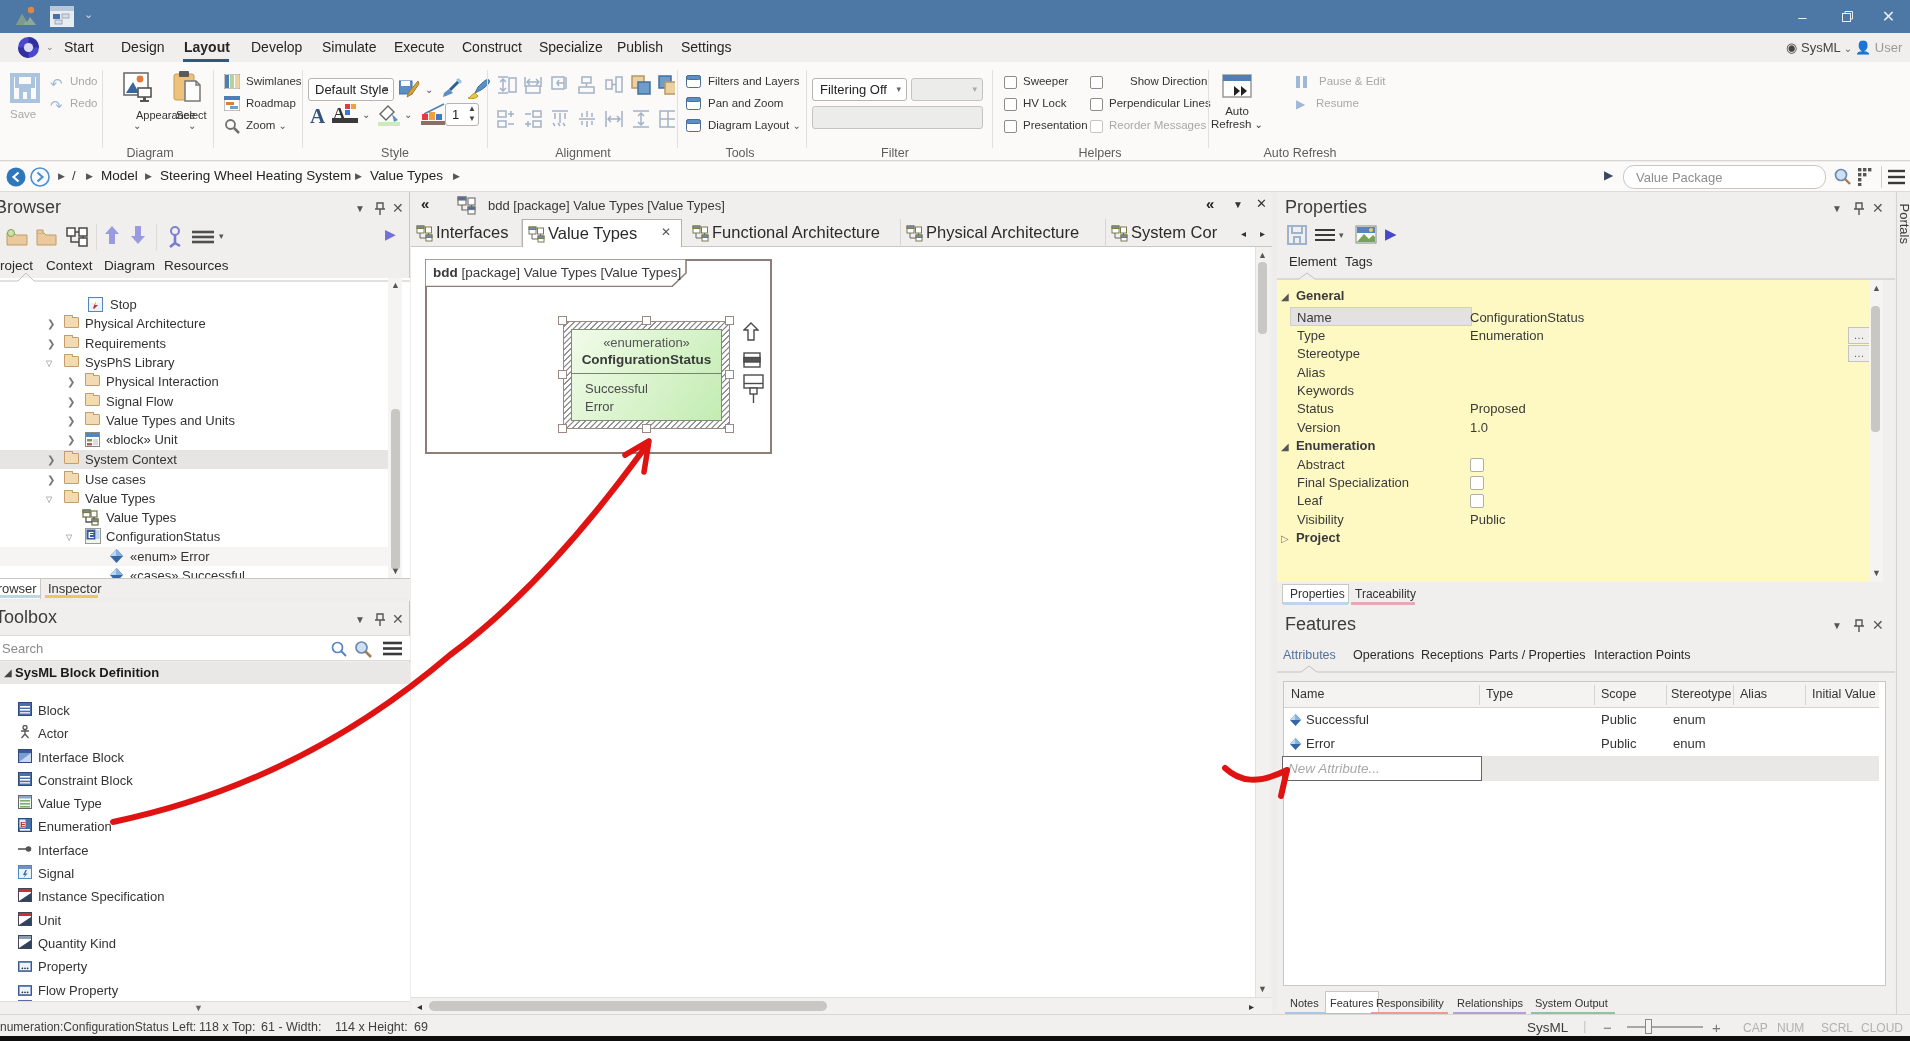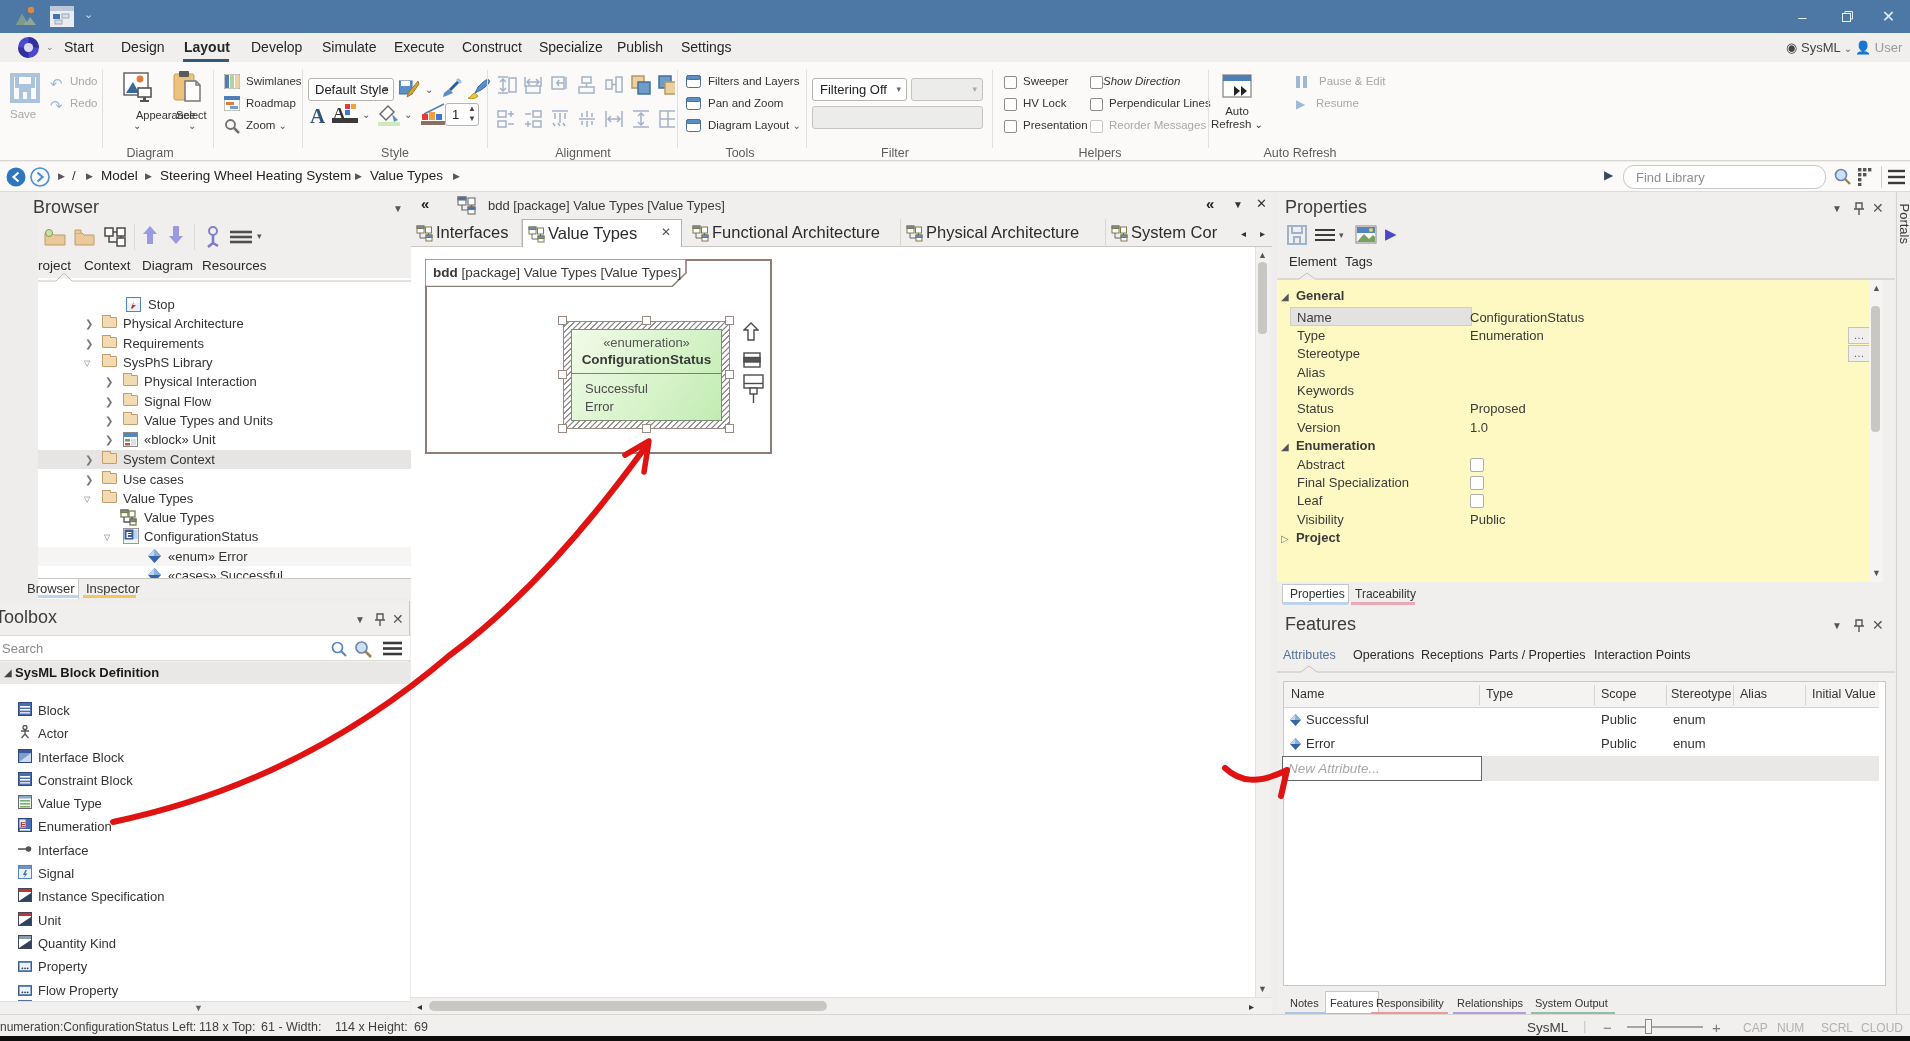--- a/index.html
+++ b/index.html
@@ -22,21 +22,21 @@
 .rtxt { position:absolute; font-size:11.5px; color:#333; white-space:nowrap; }
 .rgray { color:#a8a8a8; }
 .chk { position:absolute; width:13px; height:13px; border:1px solid #8f8d8a; background:#fff; border-radius:2px; }
 
 
 #navbar { position:absolute; left:0; top:162px; width:1910px; height:30px; background:#fbfaf9; border-bottom:1px solid #dddbd8; }
 
 
 .panel-title { font-size:18px; color:#3c3c3c; }
 .ptbtn { color:#555; font-size:12px; }
-#browser { position:absolute; left:0; top:192px; width:410px; height:406px; background:#f0efee; border-right:1px solid #c9c7c4;margin-left:38px; }
+#browser { position:absolute; left:0; top:192px; width:410px; height:406px; background:#f0efee; border-right:1px solid #c9c7c4; }
 #toolbox { position:absolute; left:0; top:601px; width:410px; height:413px; background:#f0efee; border-right:1px solid #c9c7c4; }
 #canvas { position:absolute; left:411px; top:192px; width:861px; height:822px; background:#f0efee; }
 #props { position:absolute; left:1277px; top:192px; width:618px; height:414px; background:#f0efee; }
 #features { position:absolute; left:1277px; top:606px; width:618px; height:408px; background:#f0efee; }
 #portals { position:absolute; left:1896px; top:192px; width:14px; height:822px; background:#efeeec; border-left:1px solid #d5d3d0; }
 
 
 .trow { position:absolute; left:0; width:100%; height:19px; font-size:13px; color:#333; }
 .trow span.lbl { position:absolute; top:2px; }
 .chev { position:absolute; top:4px; font-size:10px; color:#777; }
@@ -297,21 +297,21 @@
   <div class="rlabel" style="left:855px;width:80px">Filter</div>
   <div class="rsep" style="left:992px"></div>
 
   <div class="chk" style="left:1004px;top:14px"></div>
     <div class="rtxt" style="left:1023px;top:13px;">Sweeper</div>
   <div class="chk" style="left:1004px;top:36px"></div>
     <div class="rtxt" style="left:1023px;top:35px;">HV Lock</div>
   <div class="chk" style="left:1004px;top:58px"></div>
     <div class="rtxt" style="left:1023px;top:57px;">Presentation</div>
   <div class="chk" style="left:1090px;top:14px"></div>
-    <div class="rtxt" style="left:1103px;top:13px;font-style:italic;">Show Direction</div>
+    <div class="rtxt" style="left:1130px;top:13px;">Show Direction</div>
   <div class="chk" style="left:1090px;top:36px"></div>
     <div class="rtxt" style="left:1109px;top:35px;">Perpendicular Lines</div>
   <div class="chk" style="left:1090px;top:58px;border-color:#c8c6c3"></div>
     <div class="rtxt rgray" style="left:1109px;top:57px;">Reorder Messages</div>
   <div class="rlabel" style="left:1060px;width:80px">Helpers</div>
   <div class="rsep" style="left:1208px"></div>
 
   <svg class="abs" style="left:1222px;top:12px" width="30" height="28" viewBox="0 0 30 28">
       <rect x="1" y="1" width="28" height="22" fill="#fff" stroke="#999" stroke-width="1.5"></rect>
       <rect x="1" y="1" width="28" height="6" fill="#4d7fb5"></rect>
@@ -338,21 +338,21 @@
   <span class="abs" style="left:58px;top:9px;font-size:9px;color:#555">▶</span>
   <span class="abs" style="left:72px;top:6px;font-size:13px;color:#333">/</span>
   <span class="abs" style="left:86px;top:9px;font-size:9px;color:#555">▶</span>
   <span class="abs" style="left:101px;top:6px;font-size:13.5px;color:#222">Model</span>
   <span class="abs" style="left:145px;top:9px;font-size:9px;color:#555">▶</span>
   <span class="abs" style="left:160px;top:6px;font-size:13.5px;color:#222">Steering Wheel Heating System</span>
   <span class="abs" style="left:355px;top:9px;font-size:9px;color:#555">▶</span>
   <span class="abs" style="left:370px;top:6px;font-size:13.5px;color:#222">Value Types</span>
   <span class="abs" style="left:453px;top:9px;font-size:9px;color:#555">▶</span>
   <span class="abs" style="left:1604px;top:6px;font-size:12px;color:#384860">▶</span>
-  <div class="abs" style="left:1623px;top:3px;width:203px;height:24px;background:#fff;border:1px solid #c9c7c4;border-radius:11px;font-size:13px;color:#8f8f8f;padding:4px 0 0 12px;">Find Library</div>
+  <div class="abs" style="left:1623px;top:3px;width:203px;height:24px;background:#fff;border:1px solid #c9c7c4;border-radius:11px;font-size:13px;color:#8f8f8f;padding:4px 0 0 12px;">Value Package</div>
   <svg class="abs" style="left:1833px;top:5px" width="19" height="19" viewBox="0 0 19 19">
       <circle cx="8" cy="8" r="5.5" fill="#cfe0f2" stroke="#6b88b0" stroke-width="1.7"></circle>
       <line x1="12" y1="12" x2="17" y2="17" stroke="#a08050" stroke-width="2.4"></line>
     </svg>
   <svg class="abs" style="left:1857px;top:5px" width="18" height="19" viewBox="0 0 18 19" fill="#555">
       <rect x="1" y="1" width="3.4" height="3.4"></rect>
       <rect x="1" y="6" width="3.4" height="3.4"></rect>
       <rect x="1" y="11" width="3.4" height="3.4"></rect>
       <rect x="1" y="16" width="3.4" height="3"></rect>
       <rect x="6" y="1" width="3.4" height="3.4"></rect>

